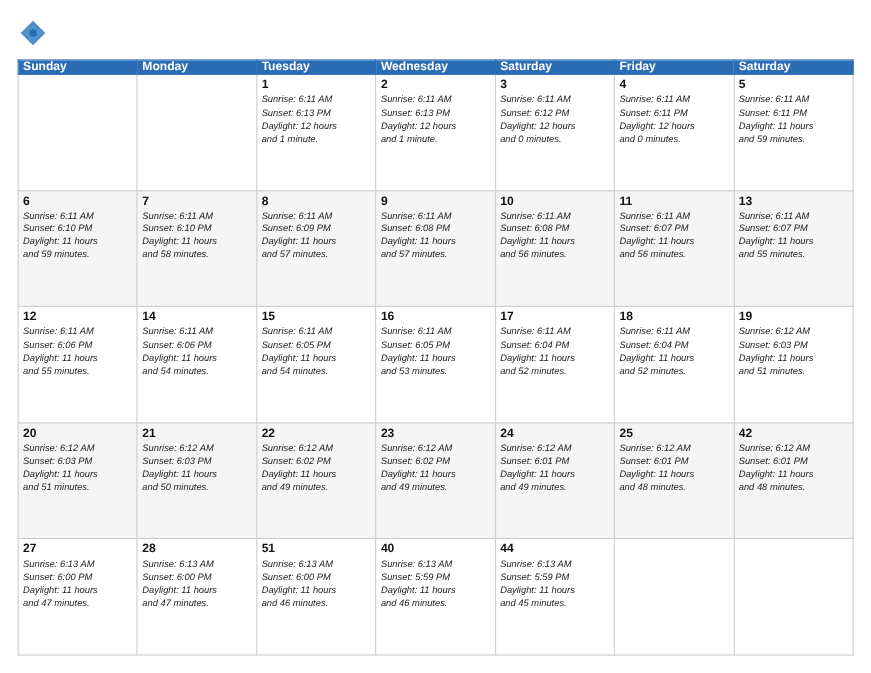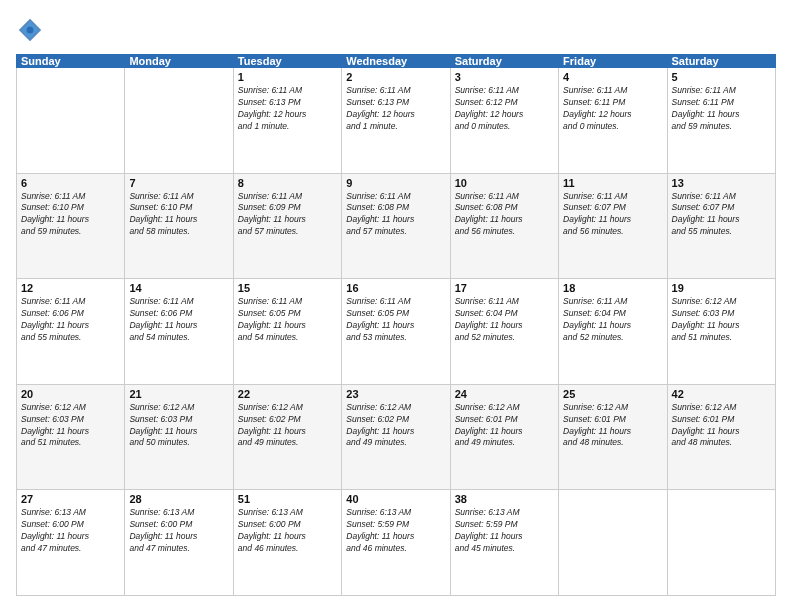--- a/index.html
+++ b/index.html
@@ -345,21 +345,21 @@
 and 46 minutes.</div>
           </td>
           <td>
             <span class="day-num">40</span>
             <div class="cell-text" style="white-space: pre-line;">Sunrise: 6:13 AM
 Sunset: 5:59 PM
 Daylight: 11 hours
 and 46 minutes.</div>
           </td>
           <td>
-            <span class="day-num">38</span>
+            <span class="day-num">44</span>
             <div class="cell-text" style="white-space: pre-line;">Sunrise: 6:13 AM
 Sunset: 5:59 PM
 Daylight: 11 hours
 and 45 minutes.</div>
           </td>
           <td class="empty-cell"></td>
           <td class="empty-cell"></td>
         </tr>
       </tbody>
   </table>

